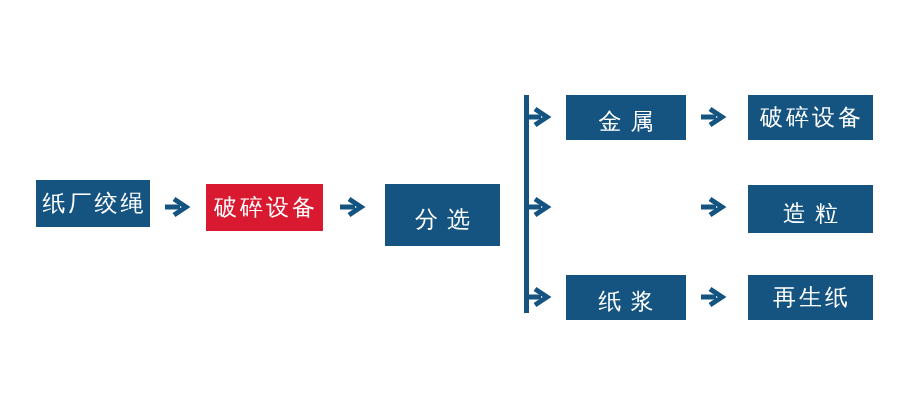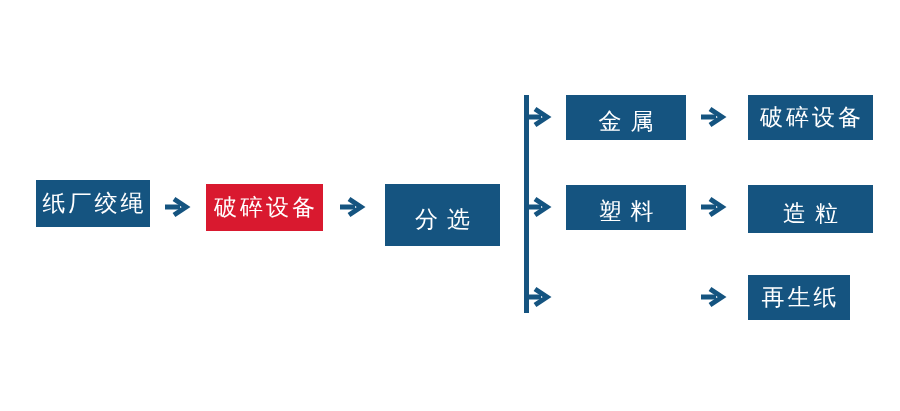--- a/index.html
+++ b/index.html
@@ -74,36 +74,36 @@
       <path d="M10 3 L22 11 L10 19"></path>
   </svg>
   <div class="node" style="left:748px;top:95px;width:125px;height:45px">
     <span>破碎设备</span>
   </div>
 
   <svg class="arrow" style="left:525px;top:196px" width="28" height="22" viewBox="0 0 28 22">
     <path d="M1 11 H16"></path>
       <path d="M10 3 L22 11 L10 19"></path>
   </svg>
-  <div class="node ls-wide" style="left:566px;top:185px;width:120px;height:45px">
-    <span>塑料</span>
-  </div>
   <svg class="arrow" style="left:700px;top:196px" width="28" height="22" viewBox="0 0 28 22">
     <path d="M1 11 H16"></path>
       <path d="M10 3 L22 11 L10 19"></path>
   </svg>
   <div class="node ls-wide" style="left:748px;top:185px;width:125px;height:48px">
     <span>造粒</span>
   </div>
 
   <svg class="arrow" style="left:525px;top:286px" width="28" height="22" viewBox="0 0 28 22">
     <path d="M1 11 H16"></path>
       <path d="M10 3 L22 11 L10 19"></path>
   </svg>
+  <div class="node ls-wide" style="left:566px;top:275px;width:120px;height:45px">
+    <span>纸浆</span>
+  </div>
   <svg class="arrow" style="left:700px;top:286px" width="28" height="22" viewBox="0 0 28 22">
     <path d="M1 11 H16"></path>
       <path d="M10 3 L22 11 L10 19"></path>
   </svg>
-  <div class="node" style="left:748px;top:275px;width:102px;height:45px">
+  <div class="node" style="left:748px;top:275px;width:125px;height:45px">
     <span>再生纸</span>
   </div>
 
 </div>
 
 </body></html>

